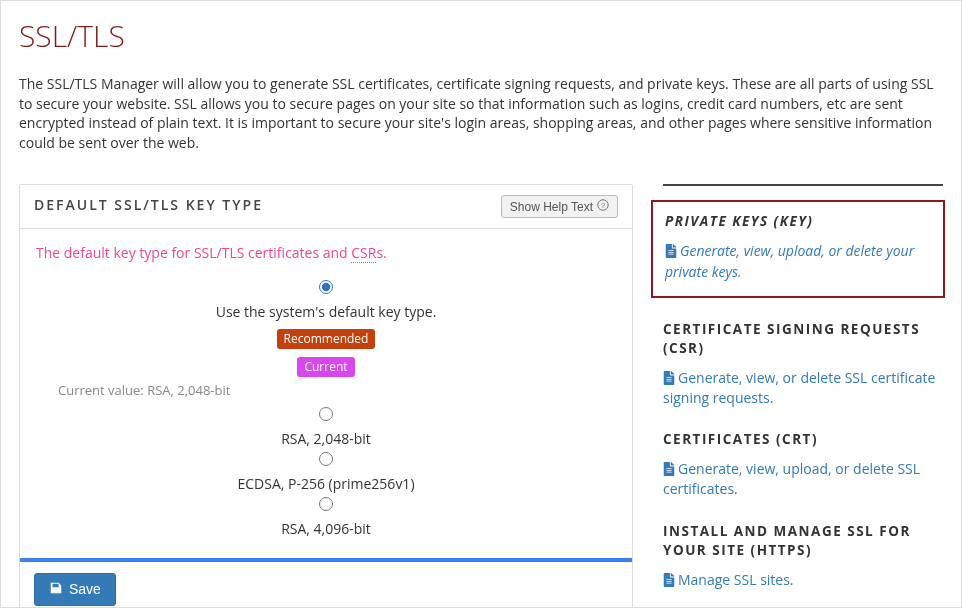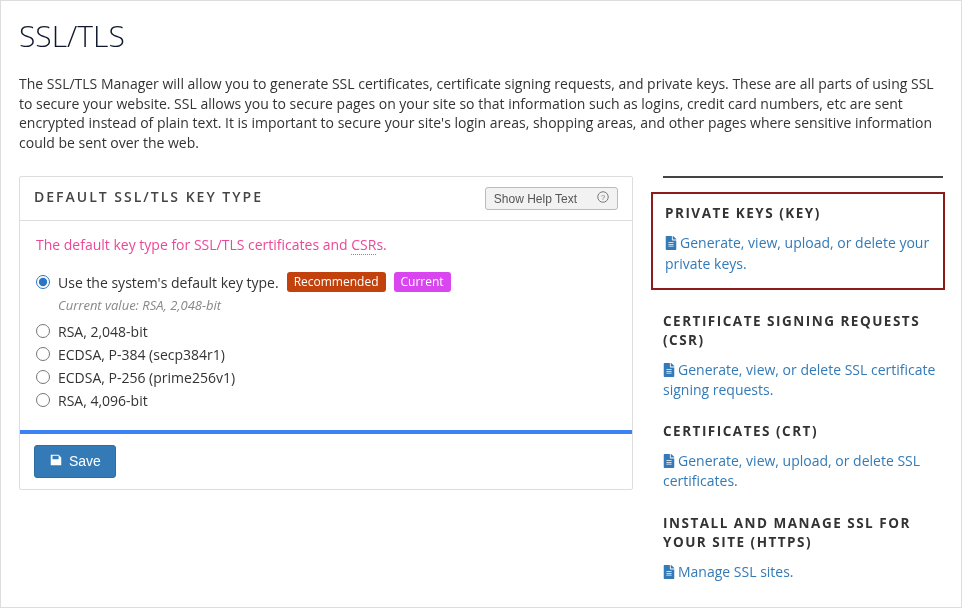--- a/index.html
+++ b/index.html
@@ -14,28 +14,28 @@
     width: 962px;
     height: 608px;
     border: 1px solid #ddd;
     padding: 10px 18px 18px 18px;
     position: relative;
   }
   h1.page-title {
     font-weight: 300;
     font-size: 30px;
     margin: 4px 0 18px 0;
-    color: #0f172a;
+    color: #7f1d1d;
     letter-spacing: 0px;
   }
   .intro {
     font-size: 14px;
     line-height: 1.4;
     color: #333;
-    margin-bottom: 24px;
+    margin-bottom: 32px;
   }
   .columns {
     display: flex;
     gap: 30px;
     align-items: flex-start;
   }
   .left-col { flex: 1; }
   .right-col { width: 280px; }
 
   .panel {
@@ -58,35 +58,36 @@
   .help-btn {
     font-size: 12px;
     padding: 3px 8px;
     border: 1px solid #bbb;
     border-radius: 3px;
     background: #f2f2f2;
     color: #555;
     cursor: pointer;
     display: inline-flex;
     align-items: center;
-    gap: 20px;
+    gap: 4px;
   }
   .help-btn svg { width: 12px; height: 12px; }
 
   .panel-body { padding: 14px 16px 18px 16px; }
   .key-desc { margin-bottom: 16px; color:#ec4899; }
   .key-desc .abbr { border-bottom: 1px dotted #888; }
 
   .radio-row {
     display: flex;
     align-items: center;
     gap: 8px;
     padding: 2px 0;
     font-size: 14px;
     color: #333;
+    flex-direction: column;
   }
   .radio-row input[type=radio] {
     accent-color: #2d74c4;
     width: 14px; height: 14px;
     margin: 0;
   }
   .badge {
     display: inline-block;
     font-size: 12px;
     color: #fff;
@@ -95,21 +96,20 @@
     line-height: 1.3;
   }
   .badge-green { background: #c2410c; }
   .badge-blue  { background: #d946ef; }
   .current-value {
     font-size: 13px;
     color: #888;
     margin-left: 22px;
     margin-top: 2px;
     margin-bottom: 6px;
-    font-style: italic;
   }
 
   .panel-footer {
     border-top: 4px solid #3b82f6;
     padding: 11px 14px;
   }
   .save-btn {
     background: #337ab7;
     color: #fff;
     border: 1px solid #2e6da4;
@@ -127,20 +127,21 @@
     border: none;
     border-top: 2px solid #444;
     margin: 0 0 14px 0;
   }
   .right-section { margin-bottom: 22px; }
   .right-section.highlight {
     border: 2px solid #8d1b1b;
     padding: 10px 12px 14px 12px;
     margin-left: -12px;
     margin-right: -2px;
+    font-style: italic;
   }
   .right-heading {
     font-size: 13.5px;
     font-weight: 700;
     letter-spacing: 1.5px;
     color: #333;
     text-transform: uppercase;
     margin-bottom: 10px;
     line-height: 1.4;
   }
@@ -192,24 +193,20 @@
                 <span class="badge badge-green">Recommended</span>
                 <span class="badge badge-blue">Current</span>
               </label>
               <div class="current-value">Current value: RSA, 2,048-bit</div>
               <label class="radio-row">
                 <input type="radio" name="keytype" style="">
                 <span>RSA, 2,048-bit</span>
               </label>
               <label class="radio-row">
                 <input type="radio" name="keytype" style="">
-                <span>ECDSA, P-384 (secp384r1)</span>
-              </label>
-              <label class="radio-row">
-                <input type="radio" name="keytype" style="">
                 <span>ECDSA, P-256 (prime256v1)</span>
               </label>
               <label class="radio-row">
                 <input type="radio" name="keytype" style="">
                 <span>RSA, 4,096-bit</span>
               </label>
             </div>
         </div>
         <div class="panel-footer">
           <button class="save-btn">

